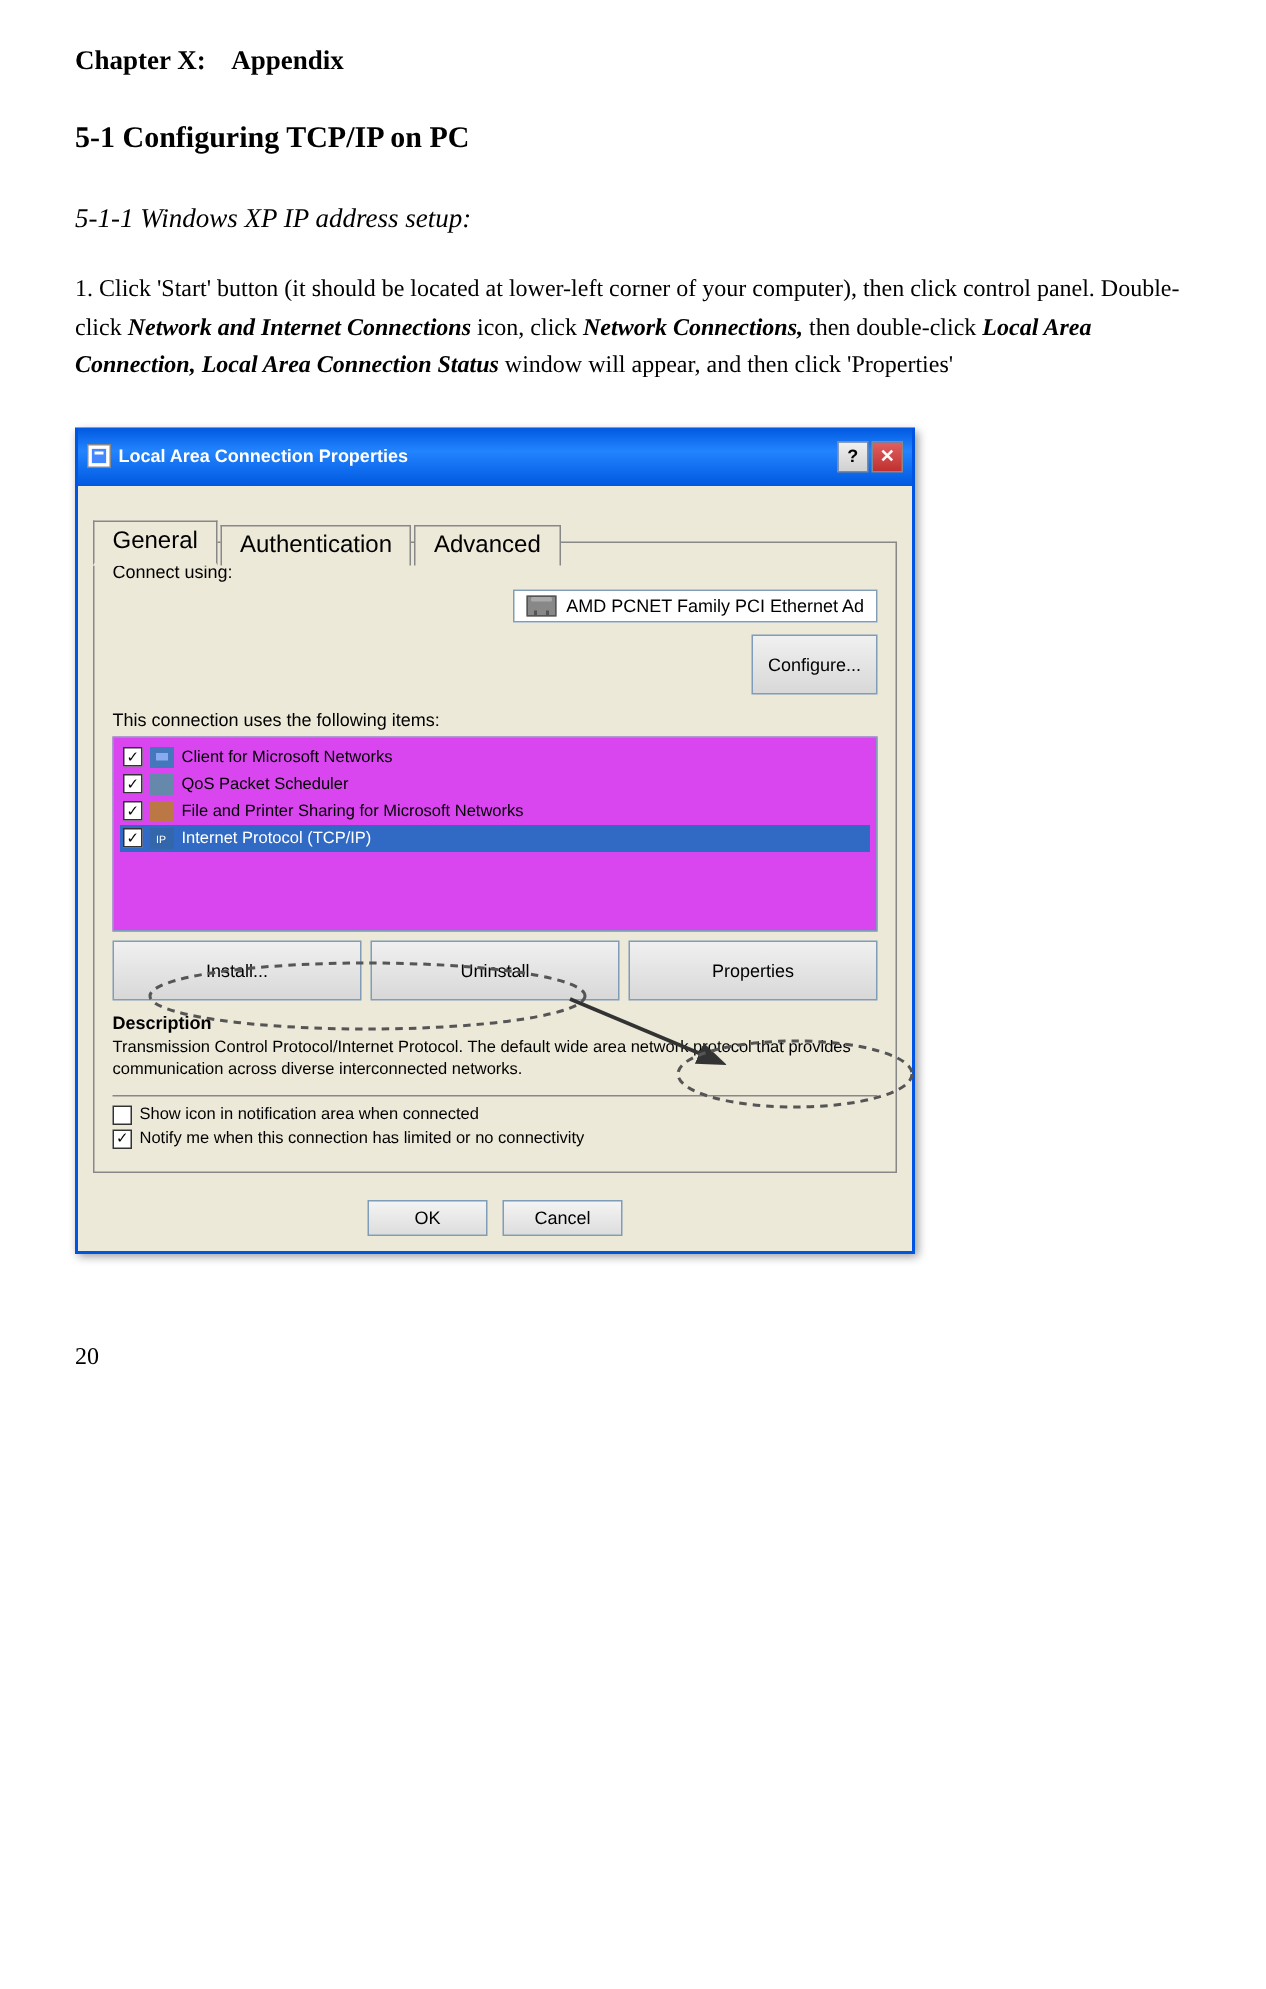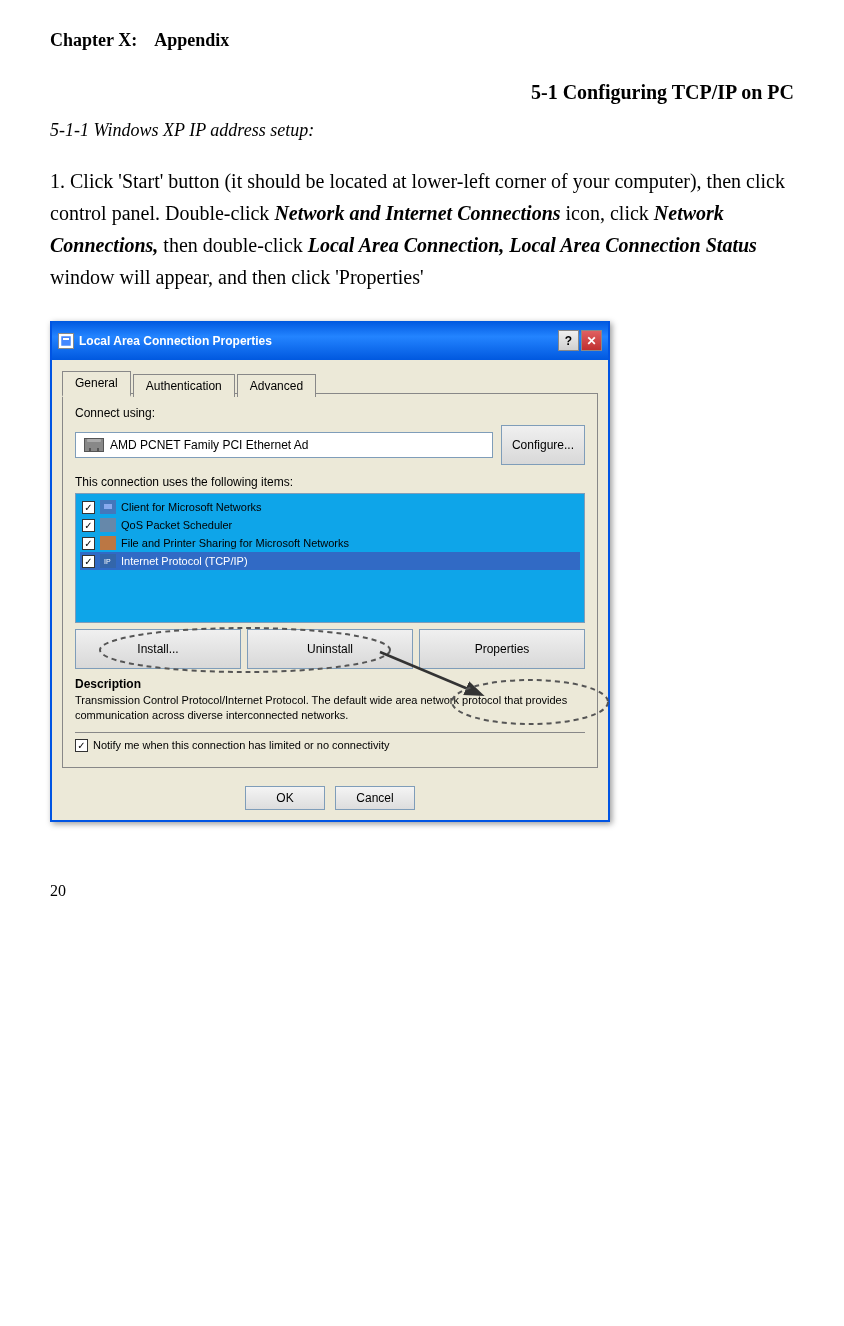--- a/index.html
+++ b/index.html
@@ -13,31 +13,30 @@
       padding: 30px 50px 40px 50px;
     }
     .chapter-title {
       font-size: 18px;
       font-weight: bold;
       margin-bottom: 30px;
     }
     .section-title {
       font-size: 20px;
       font-weight: bold;
-      margin-bottom: 16px;
+      margin-bottom: 31px;
       margin-top: 10px;
-      text-align: right;
     }
     .subsection-title {
       font-size: 18px;
       font-style: italic;
       margin-bottom: 24px;
     }
     .body-text {
-      font-size: 20px;
+      font-size: 16px;
       line-height: 1.6;
       margin-bottom: 28px;
     }
     .body-text b, .body-text strong {
       font-weight: bold;
       font-style: italic;
     }
     .dialog-wrapper {
       margin: 20px 0 30px 0;
       display: flex;
@@ -111,46 +110,47 @@
       display: flex;
       align-items: flex-end;
       gap: 2px;
       margin-bottom: -1px;
     }
     .tab {
       padding: 4px 12px;
       background: #ECE9D8;
       border: 1px solid #888;
       border-bottom: none;
-      font-size: 12px;
+      font-size: 16px;
       cursor: pointer;
       position: relative;
-      top: 3px;
+      top: 15px;
     }
     .tab.active {
       background: #ECE9D8;
       border-bottom: 2px solid #ECE9D8;
       font-weight: normal;
       z-index: 1;
       padding-bottom: 5px;
     }
     .tab-content-area {
       border: 1px solid #888;
       background: #ECE9D8;
       padding: 12px;
     }
     .field-label {
       font-size: 12px;
       margin-bottom: 5px;
     }
     .adapter-row {
       display: flex;
-      align-items: center;
+      align-items: flex-end;
       gap: 8px;
       margin-bottom: 10px;
+      flex-direction: column;
     }
     .adapter-box {
       display: flex;
       align-items: center;
       gap: 6px;
       background: #fff;
       border: 1px solid #7F9DB9;
       padding: 3px 8px;
       flex: 1;
       height: 26px;
@@ -174,21 +174,21 @@
       cursor: pointer;
       min-width: 75px;
       height: 40px;
     }
     .section-label {
       font-size: 12px;
       margin: 8px 0 4px 0;
     }
     .items-list-box {
       border: 1px solid #7F9DB9;
-      background: #0ea5e9;
+      background: #d946ef;
       padding: 4px;
       height: 130px;
       overflow-y: auto;
       margin-bottom: 6px;
     }
     .list-item-row {
       display: flex;
       align-items: center;
       gap: 5px;
       padding: 2px 2px;
@@ -394,20 +394,24 @@
           <button class="xp-button">Properties</button>
         </div>
 
         <div class="description-box">
           <div class="description-label">Description</div>
           <div class="description-text">Transmission Control Protocol/Internet Protocol. The default wide area network protocol that provides communication across diverse interconnected networks.</div>
         </div>
 
         <div class="divider"></div>
 
+        <div class="checkbox-row">
+          <div class="checkbox"></div>
+          <span>Show icon in notification area when connected</span>
+        </div>
 
         <div class="checkbox-row">
           <div class="checkbox checked"></div>
           <span>Notify me when this connection has limited or no connectivity</span>
         </div>
       </div>
     </div>
 
     <div class="dialog-bottom-row">
       <div class="ok-cancel-btn">OK</div>

